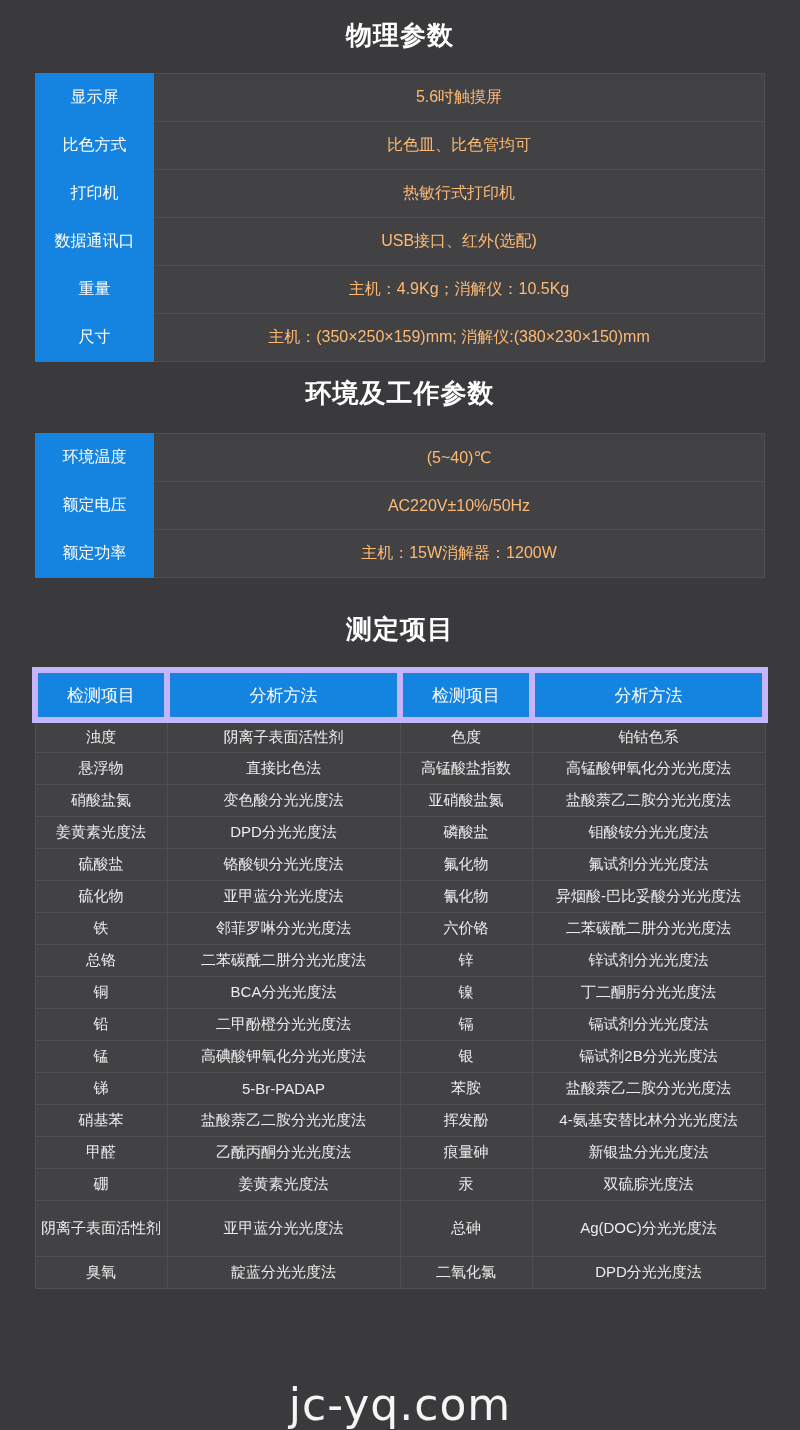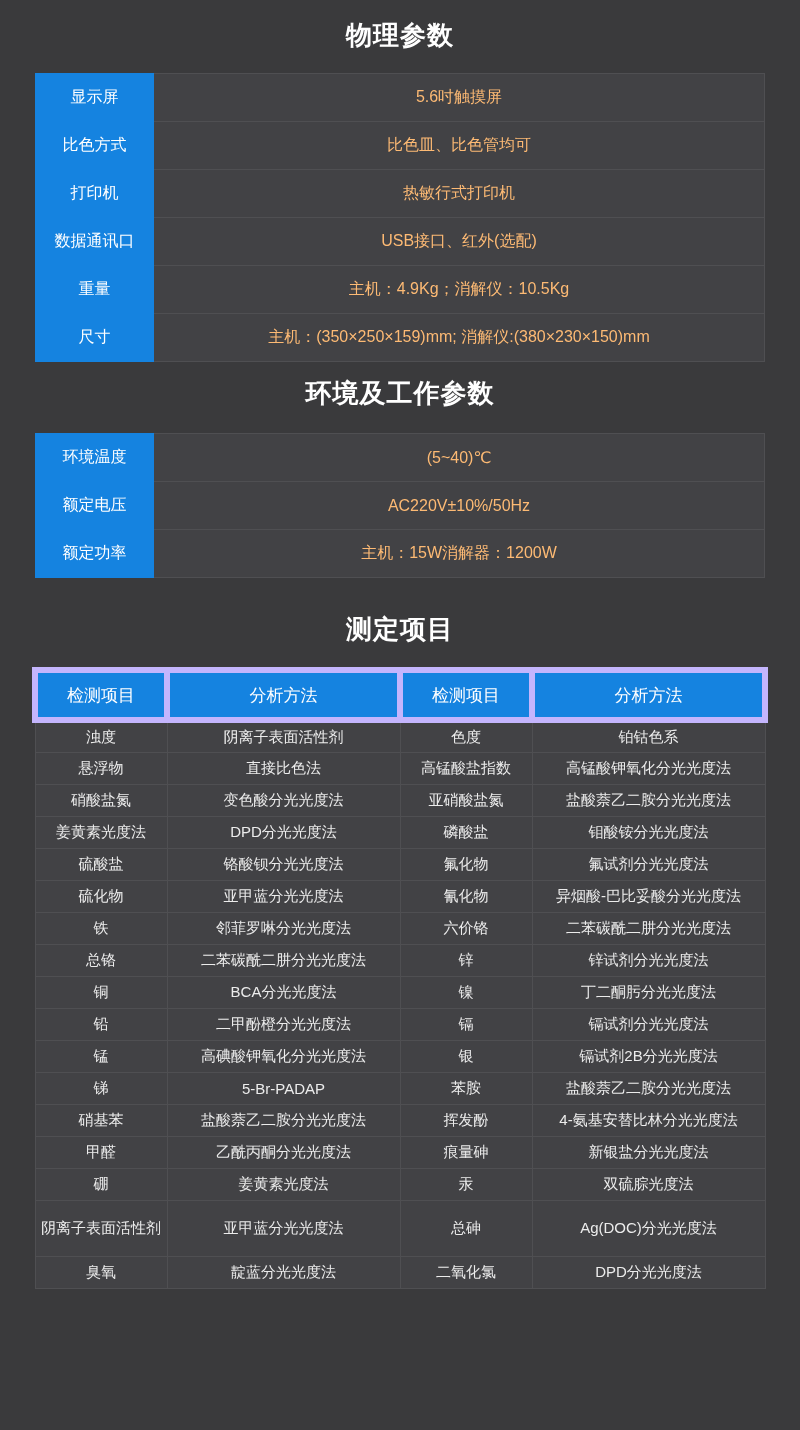--- a/index.html
+++ b/index.html
@@ -258,14 +258,15 @@
       </tr>
       <tr>
         <td>臭氧</td>
         <td>靛蓝分光光度法</td>
         <td>二氧化氯</td>
         <td>DPD分光光度法</td>
       </tr>
     </tbody>
   </table>
 
+  <div class="watermark">jc-yq.com</div>
 
 </div>
 
 </body></html>

